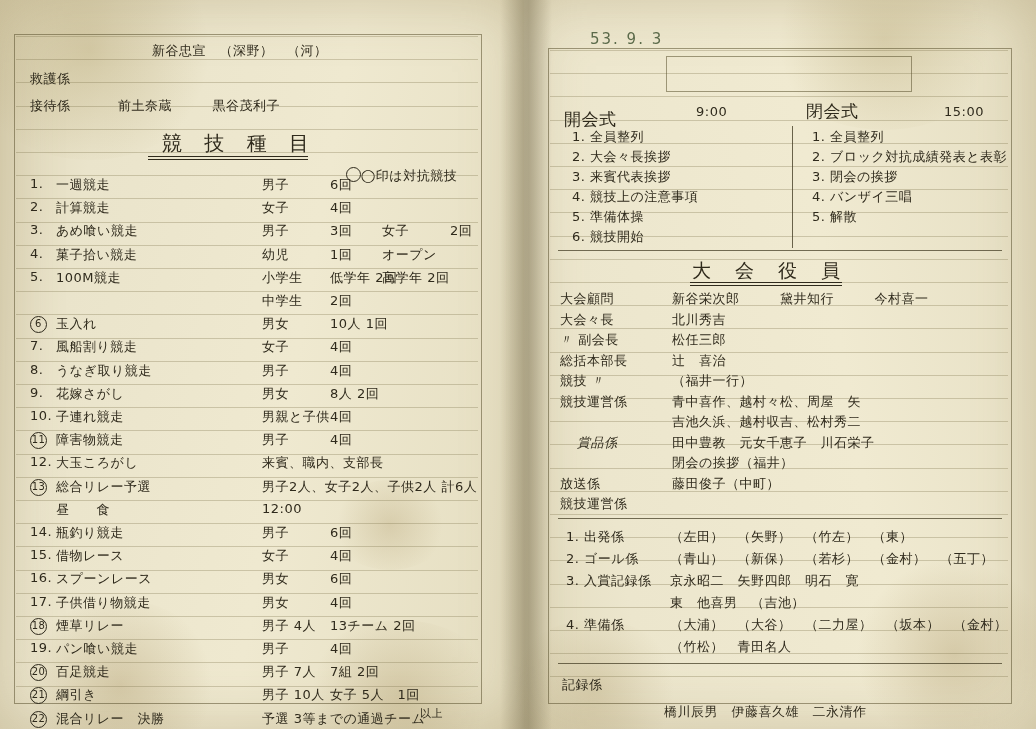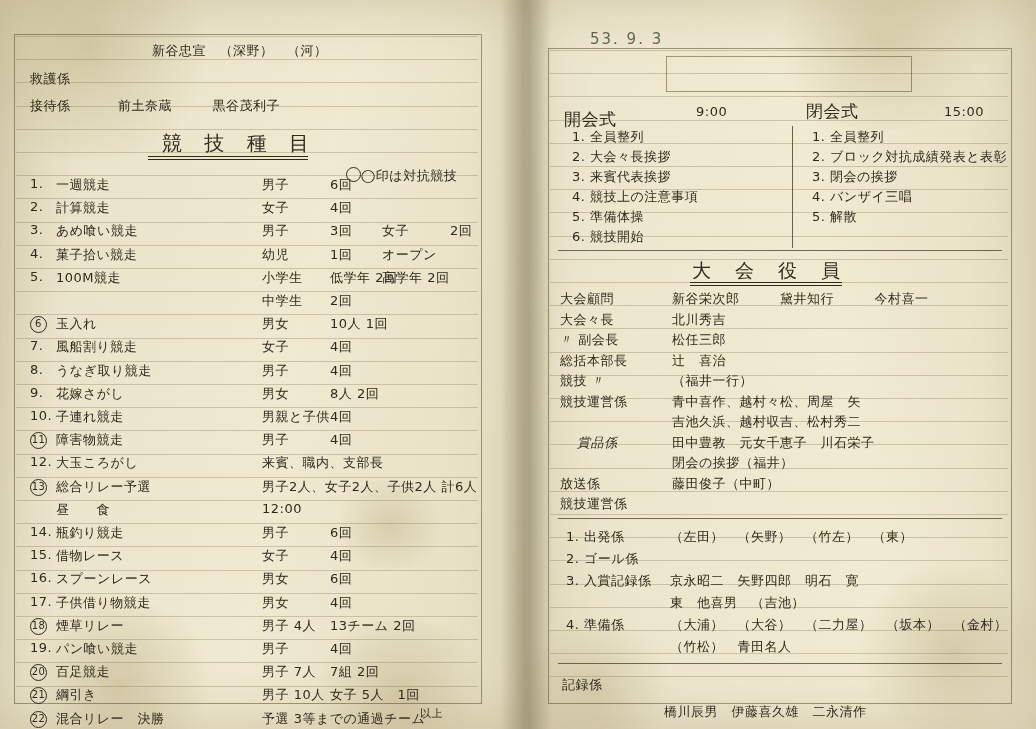--- a/index.html
+++ b/index.html
@@ -448,20 +448,21 @@
       </div>
 
     <div class="hrule" style="left:34px;top:518px;width:444px;"></div>
     <div id="operations-list" style="position:absolute;left:42px;top:528px;width:444px;">
         <div style="position: absolute; left: 0px; top: 0px; width: 440px; height: 20px;">
           <span class="hw m" style="position: absolute; left: 0px; top: 0px;">1. 出発係</span>
           <span class="hw m" style="position: absolute; left: 104px; top: 0px;">（左田）　（矢野）　（竹左）　（東）</span>
         </div>
         <div style="position: absolute; left: 0px; top: 22px; width: 440px; height: 20px;">
           <span class="hw m" style="position: absolute; left: 0px; top: 0px;">2. ゴール係</span>
+          <span class="hw m" style="position: absolute; left: 104px; top: 0px;">（青山）　（新保）　（若杉）　（金村）　（五丁）</span>
         </div>
         <div style="position: absolute; left: 0px; top: 44px; width: 440px; height: 20px;">
           <span class="hw m" style="position: absolute; left: 0px; top: 0px;">3. 入賞記録係</span>
           <span class="hw m" style="position: absolute; left: 104px; top: 0px;">京永昭二　矢野四郎　明石　寛</span>
         </div>
         <div style="position: absolute; left: 0px; top: 66px; width: 440px; height: 20px;">
           <span class="hw m" style="position: absolute; left: 0px; top: 0px;"></span>
           <span class="hw m" style="position: absolute; left: 104px; top: 0px;">東　他喜男　（吉池）</span>
         </div>
         <div style="position: absolute; left: 0px; top: 88px; width: 440px; height: 20px;">

